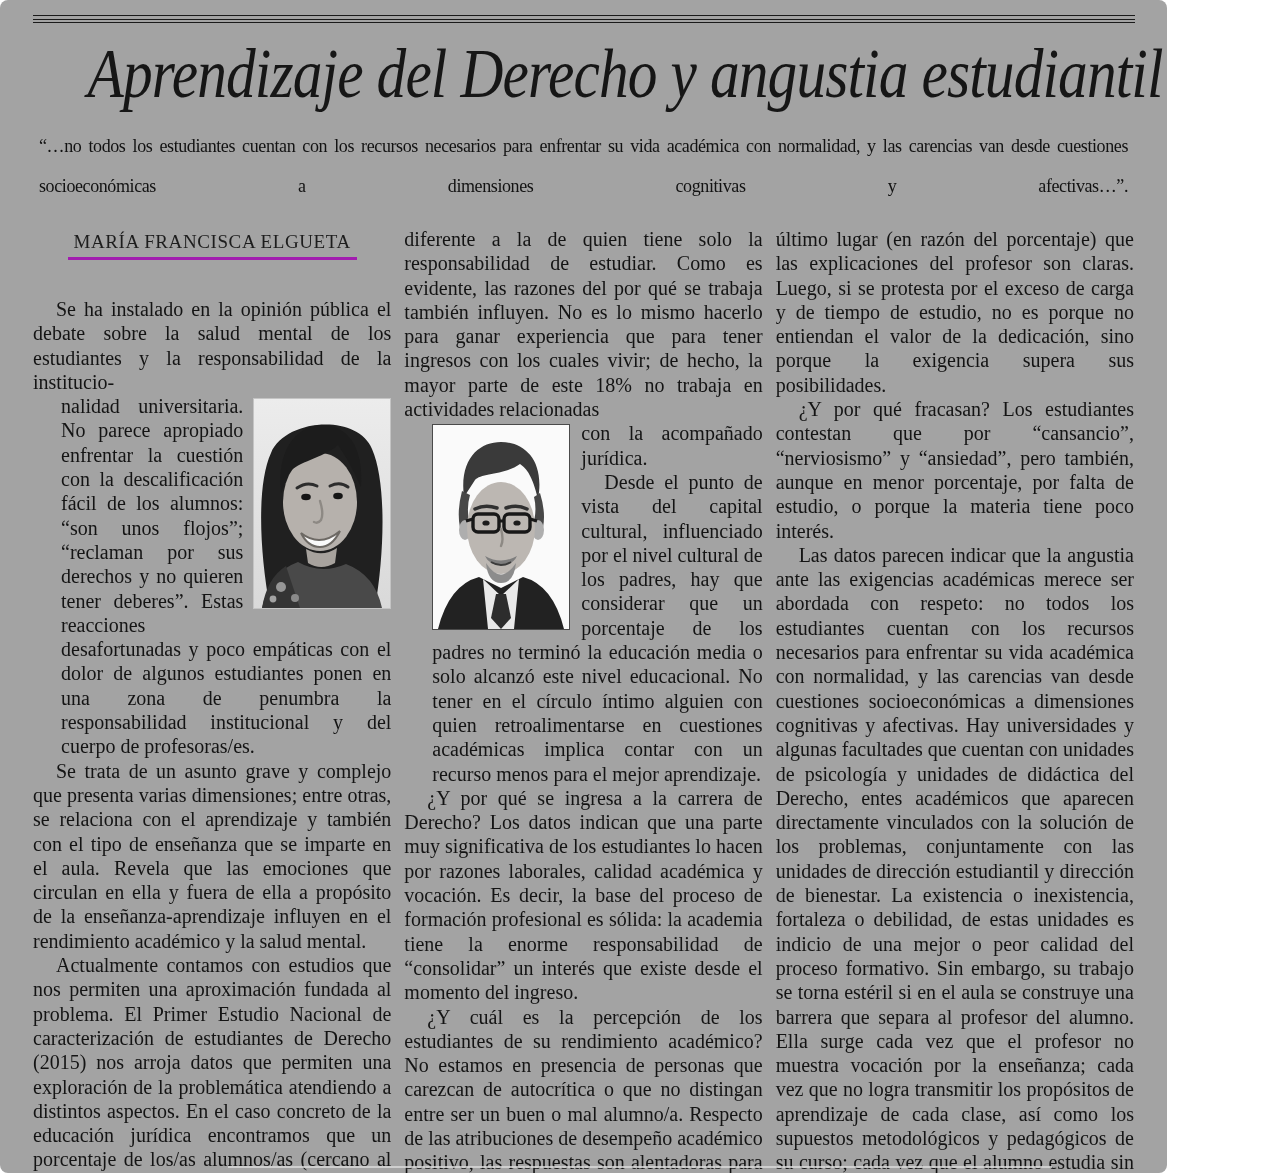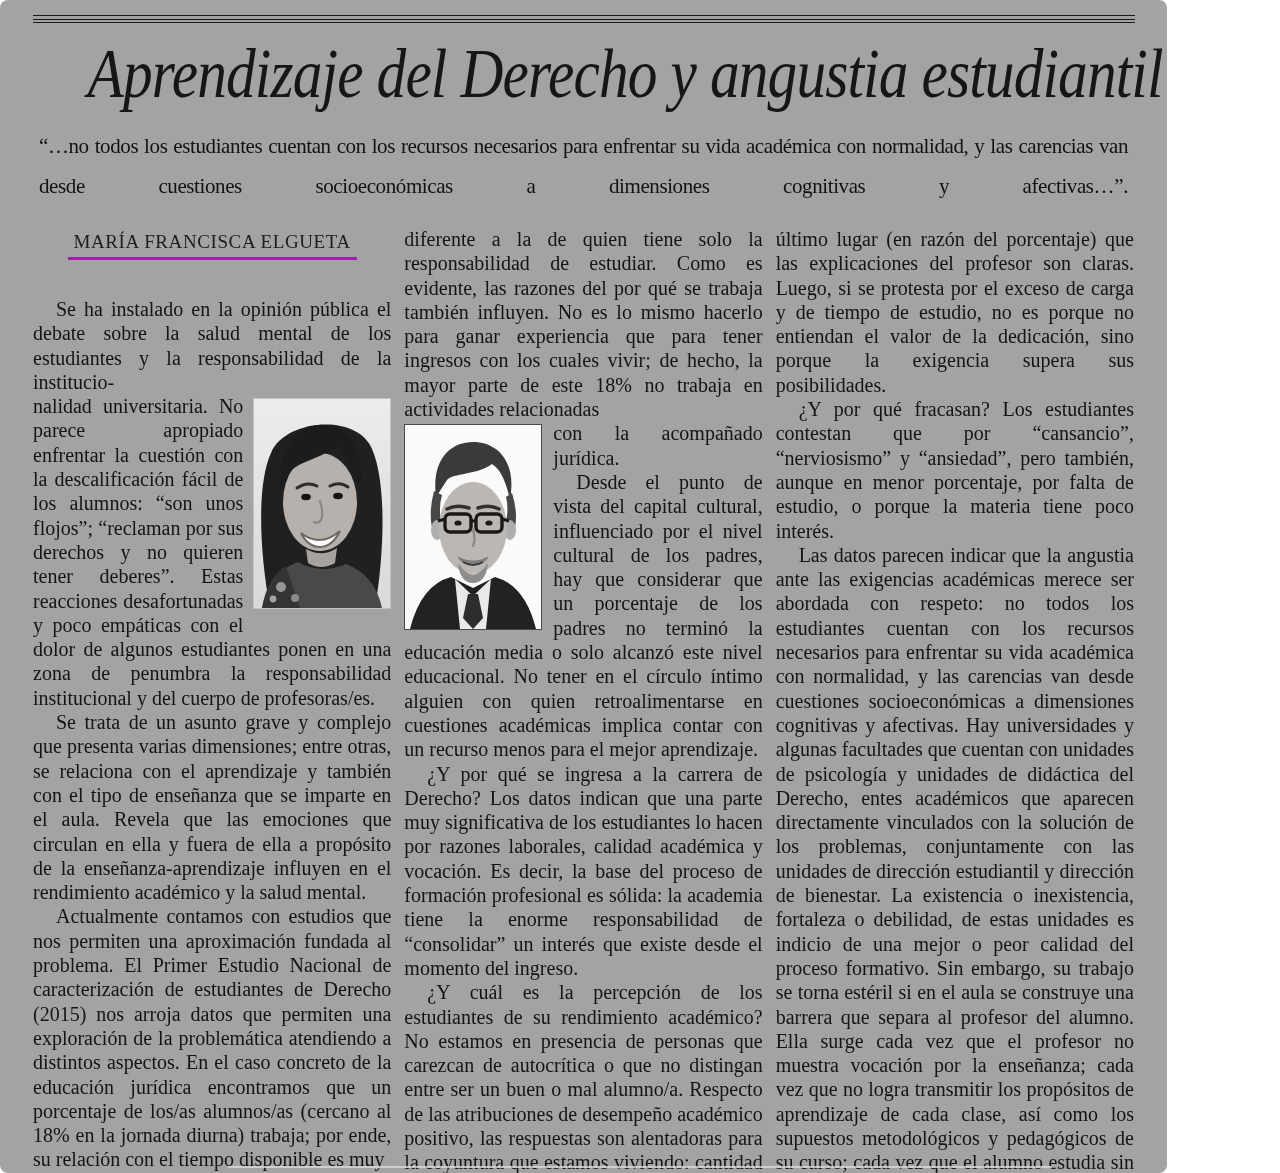--- a/index.html
+++ b/index.html
@@ -47,21 +47,21 @@
     font-style: italic;
     font-weight: normal;
     font-size: 69px;
     line-height: 76px;
     letter-spacing: -1px;
     transform: scaleX(0.86);
     transform-origin: center;
   }
   .deck {
     margin: 14px 39px 0 39px;
-    font-size: 21px;
+    font-size: 18px;
     line-height: 40px;
     letter-spacing: -0.4px;
     text-align: justify;
     text-align-last: justify;
     color: #121212;
   }
   .columns {
     display: flex;
     gap: 13px;
     margin: 21px 33px 0 33px;
@@ -87,21 +87,21 @@
     padding: 0 6px 4px 6px;
     border-bottom: 3px solid #a21caf;
     color: #1d1d1d;
   }
   .byline-1 { margin-bottom: 20px; }
   .col p {
     margin: 0;
     padding: 0;
   }
   .ind { text-indent: 23px; }
-  .wrapblock { overflow: visible; }
+  .wrapblock { overflow: visible; margin-left: 28px; }
   .wrapblock::after { content: ""; display: block; clear: both; }
   .photo {
     display: block;
     background: #f0f0f0;
   }
   .photo-right {
     float: right;
     width: 136px;
     height: 209px;
     margin: 4px 0 5px 10px;

